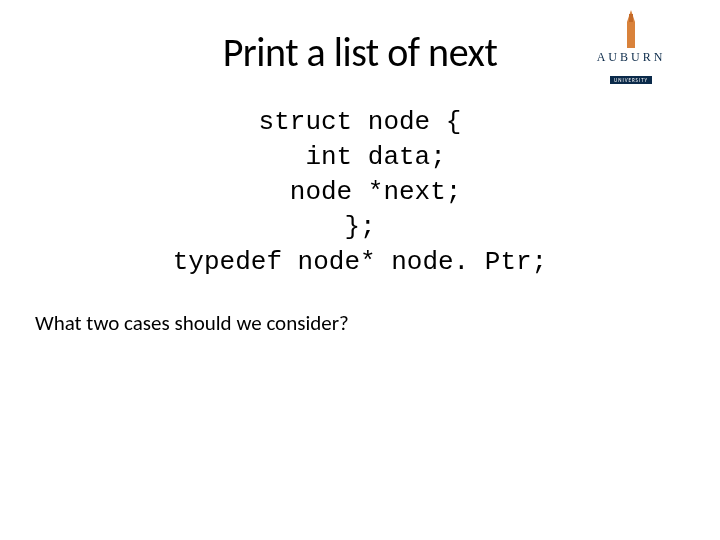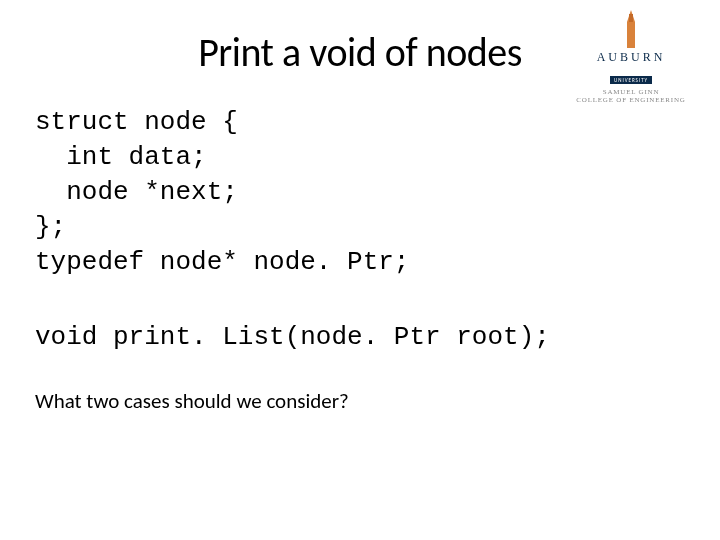--- a/index.html
+++ b/index.html
@@ -25,21 +25,22 @@
       margin-top: 8px;
       margin-bottom: 28px;
       letter-spacing: -0.5px;
     }
     .code-block {
       font-family: "Courier New", Courier, monospace;
       font-size: 26px;
       line-height: 1.35;
       color: #000000;
       white-space: pre;
-      margin-bottom: 40px;
+      margin-bottom: 30px;
+      text-align: center;
     }
     .code-block-2 {
       font-family: "Courier New", Courier, monospace;
       font-size: 26px;
       line-height: 1.35;
       color: #000000;
       white-space: pre;
       margin-bottom: 32px;
     }
     .question {
@@ -97,31 +98,26 @@
   <div class="logo-block">
     <div class="tower-icon">
       <svg width="24" height="38" viewBox="0 0 24 38">
         <rect x="8" y="12" width="8" height="26" fill="#d9823b"></rect>
         <polygon points="12,0 8,12 16,12" fill="#d9823b"></polygon>
         <rect x="10" y="4" width="4" height="8" fill="#c46a28"></rect>
       </svg>
     </div>
     <div class="auburn-text">AUBURN</div>
     <div class="university-bar">UNIVERSITY</div>
-    <div class="ginn-text">
-      <span>SAMUEL GINN</span><br>
-      <span>COLLEGE OF ENGINEERING</span>
-    </div>
   </div>
 
-  <h1 class="title">Print a void of nodes</h1>
+  <h1 class="title">Print a list of next</h1>
 
   <div class="code-block">struct node {
   int data;
   node *next;
 };
 typedef node* node. Ptr;</div>
 
-  <div class="code-block-2">void print. List(node. Ptr root);</div>
 
   <div class="question">What two cases should we consider?</div>
 
 </div>
 
 </body></html>

